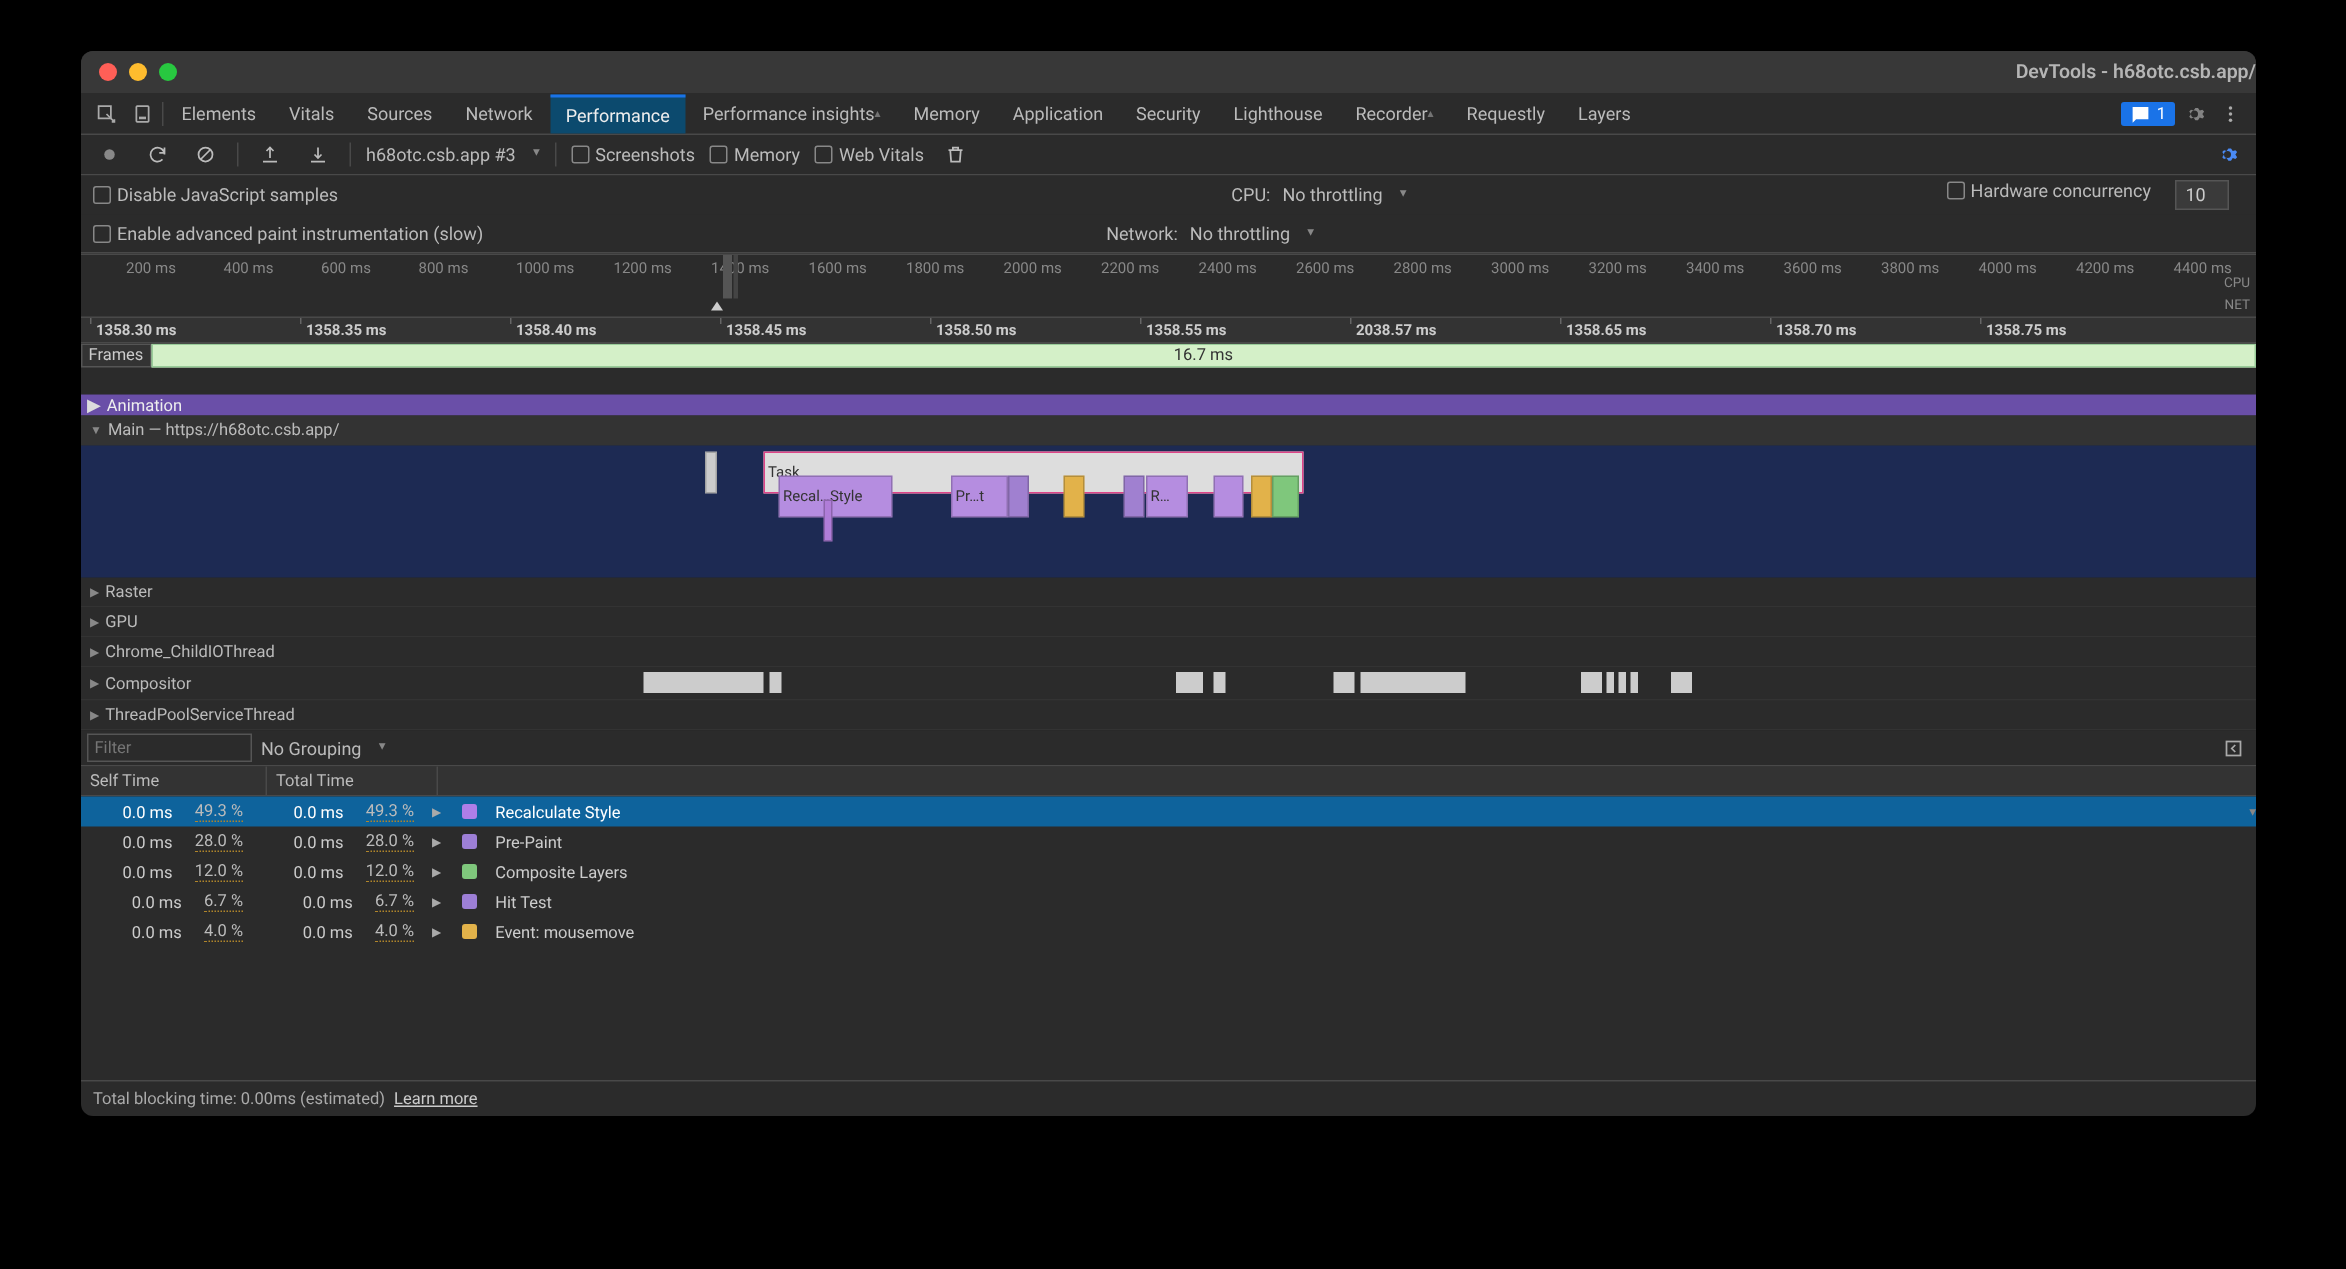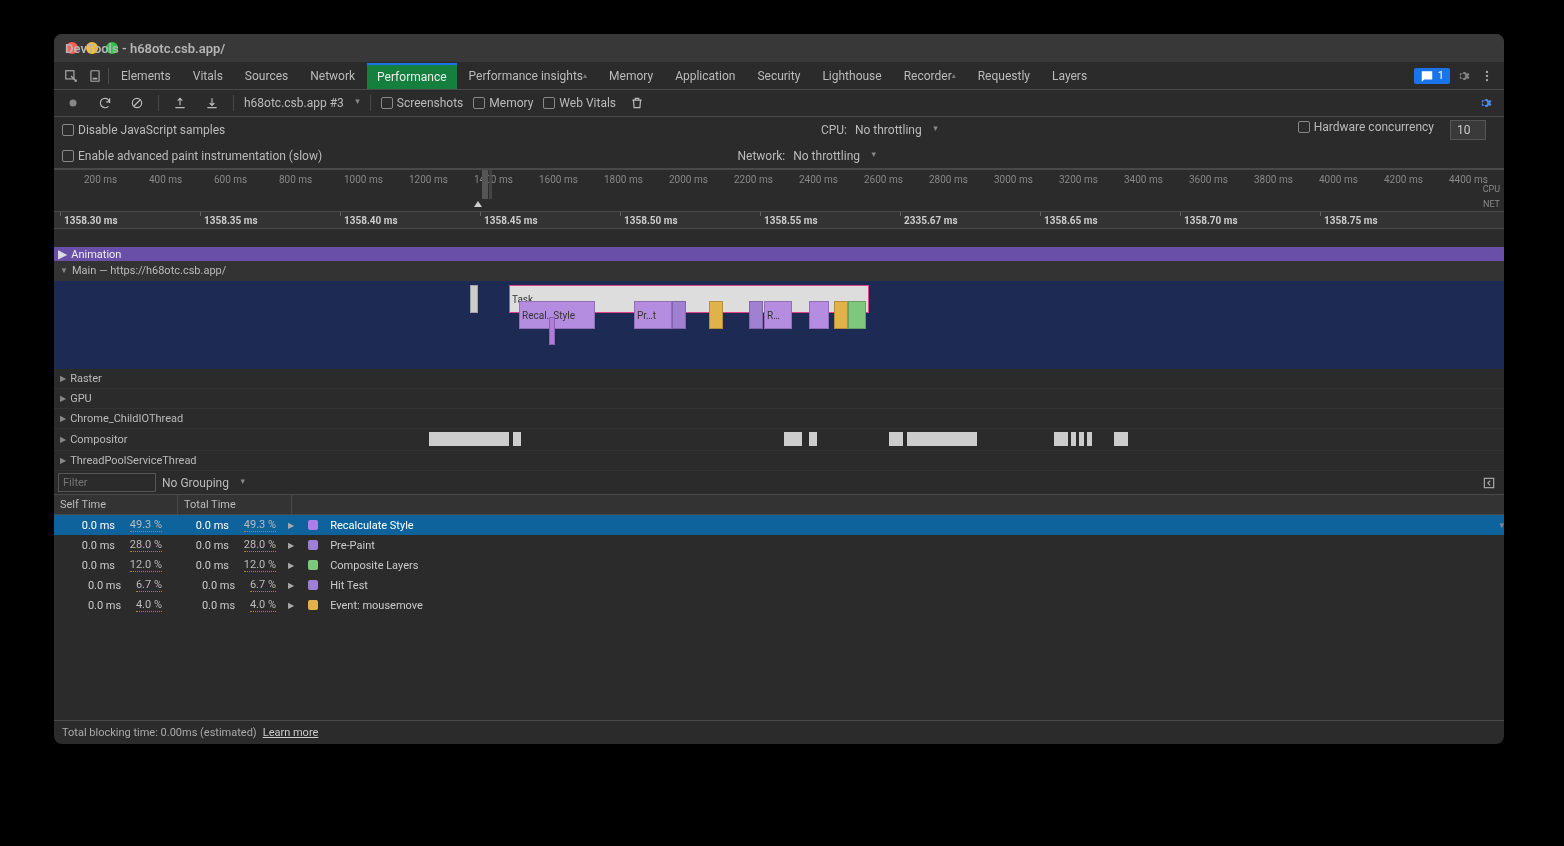--- a/index.html
+++ b/index.html
@@ -2,25 +2,25 @@
 <html><head>
 <meta charset="utf-8">
 <style>
 * { margin:0; padding:0; box-sizing:border-box; font-family:-apple-system,BlinkMacSystemFont,"Segoe UI",Roboto,Arial,sans-serif; }
 body { background:#000; color:#ccc; font-size:12px; width:1564px; height:846px; overflow:hidden; }
 .window { position:absolute; left:54px; top:34px; width:1450px; height:710px; background:#2b2b2b; border-radius:8px; overflow:hidden; box-shadow:0 0 20px rgba(0,0,0,.5); display:flex; flex-direction:column; }
 .titlebar { height:28px; background:#383838; display:flex; align-items:center; padding:0 12px; position:relative; }
 .traffic { display:flex; gap:8px; }
 .dot { width:12px; height:12px; border-radius:50%; }
 .dot.red{background:#ff5f57}.dot.yellow{background:#febc2e}.dot.green{background:#28c840}
-.title { position:absolute; left:11px; right:0; text-align:left; color:#b5b5b5; font-size:13px; font-weight:600; pointer-events:none; }
+.title { position:absolute; left:1px; right:0; text-align:right; color:#b5b5b5; font-size:13px; font-weight:600; pointer-events:none; }
 .tabbar { height:28px; background:#2b2b2b; display:flex; align-items:center; padding:0 6px; border-bottom:1px solid #494949; gap:2px; }
 .tbicon { width:22px; height:22px; display:flex; align-items:center; justify-content:center; color:#aaa; cursor:pointer; }
 .tab { padding:0 10px; height:26px; display:flex; align-items:center; color:#bbb; cursor:pointer; font-size:12px; }
-.tab.active { background:#15803d; color:#eee; border-top:2px solid #1a73e8; }
+.tab.active { background:#0c4a6e; color:#eee; border-top:2px solid #1a73e8; }
 .spacer { flex:1; }
 .issues { background:#1a73e8; color:#fff; border-radius:2px; padding:1px 6px; font-size:11px; display:flex; align-items:center; gap:4px; }
 .toolbar { height:27px; background:#2b2b2b; display:flex; align-items:center; padding:0 8px; gap:10px; border-bottom:1px solid #494949; color:#bbb; }
 .sep { width:1px; height:16px; background:#494949; }
 .chk { display:flex; align-items:center; gap:4px; }
 .cb { width:12px; height:12px; border:1px solid #888; border-radius:2px; display:inline-block; }
 .subbar { height:26px; background:#2b2b2b; display:flex; align-items:center; padding:0 8px; gap:20px; color:#bbb; }
 .inp { background:#3a3a3a; border:1px solid #555; color:#ccc; padding:2px 6px; width:36px; font-size:12px; }
 .sel { color:#bbb; padding-right:16px; position:relative; }
 .sel::after { content:"▾"; position:absolute; right:0; font-size:9px; color:#888; }
@@ -40,21 +40,21 @@
 .track { height:20px; display:flex; align-items:center; padding-left:6px; color:#bbb; font-size:11px; gap:4px; background:#2b2b2b; border-bottom:1px solid #333; }
 .track .tri { font-size:8px; color:#888; }
 .anim-bar { height:14px; background:#6a4fa8; margin-left:0; }
 .main-block { background:#1d2a53; height:88px; position:relative; margin-left:0; }
 .flame { position:absolute; height:28px; font-size:10px; color:#333; display:flex; align-items:center; padding:0 2px; overflow:hidden; white-space:nowrap; border:1px solid rgba(0,0,0,.2); }
 .comp-block { position:absolute; top:3px; height:14px; background:#ccc; }
 .drawer-tabs { height:26px; background:#2b2b2b; display:flex; align-items:center; border-top:1px solid #494949; border-bottom:1px solid #494949; }
 .dtab { padding:0 12px; height:100%; display:flex; align-items:center; color:#bbb; cursor:pointer; }
 .dtab.active { background:#000; border-top:2px solid #1a73e8; color:#eee; }
 .filterrow { height:24px; display:flex; align-items:center; padding:0 4px; gap:6px; border-bottom:1px solid #494949; }
-.filter-inp { background:#2b2b2b; border:1px solid #555; color:#ccc; padding:2px 4px; width:98px; font-size:11px; }
+.filter-inp { background:#2b2b2b; border:1px solid #555; color:#ccc; padding:2px 4px; width:110px; font-size:11px; }
 .table-head { display:flex; height:20px; background:#333; border-bottom:1px solid #494949; }
 .th { padding:3px 6px; color:#bbb; font-size:11px; border-right:1px solid #494949; }
 .tbody { background:#2b2b2b; }
 .trow { display:flex; height:20px; align-items:center; font-size:11px; }
 .trow.sel { background:#0e639c; color:#fff; }
 .td { padding:0 6px; display:flex; align-items:center; gap:6px; }
 .td.num { justify-content:flex-end; }
 .pct { color:#bbb; }
 .swatch { width:10px; height:10px; border-radius:2px; margin:0 6px 0 8px; }
 .caret { color:#aaa; font-size:8px; }
@@ -245,28 +245,32 @@
   </div>
 
   <div class="timeruler">
     <div id="ruler-ticks">
         <div class="tr-tick" style="left: 10px;">1358.30 ms</div>
         <div class="tr-tick" style="left: 150px;">1358.35 ms</div>
         <div class="tr-tick" style="left: 290px;">1358.40 ms</div>
         <div class="tr-tick" style="left: 430px;">1358.45 ms</div>
         <div class="tr-tick" style="left: 570px;">1358.50 ms</div>
         <div class="tr-tick" style="left: 710px;">1358.55 ms</div>
-        <div class="tr-tick" style="left: 850px;">2335.67 ms</div>
+        <div class="tr-tick" style="left: 850px;">2038.57 ms</div>
         <div class="tr-tick" style="left: 990px;">1358.65 ms</div>
         <div class="tr-tick" style="left: 1130px;">1358.70 ms</div>
         <div class="tr-tick" style="left: 1270px;">1358.75 ms</div>
       </div>
   </div>
 
   <div class="trackarea">
+    <div class="frames-row">
+      <span class="fr-label">Frames</span>
+      <div class="fr-bar">16.7 ms</div>
+    </div>
     <div style="height:18px;background:#2b2b2b;"></div>
     <div class="anim-bar" style="display:flex;align-items:center;">
         <span class="tri" style="color:#ddd;margin:0 4px;">▶</span>
         <span style="font-size:11px;color:#eee;">Animation</span>
       </div>
 
     <div class="track" style="background:#333;">
         <span class="tri">▼</span>
         <span>Main — https://h68otc.csb.app/</span>
       </div>

